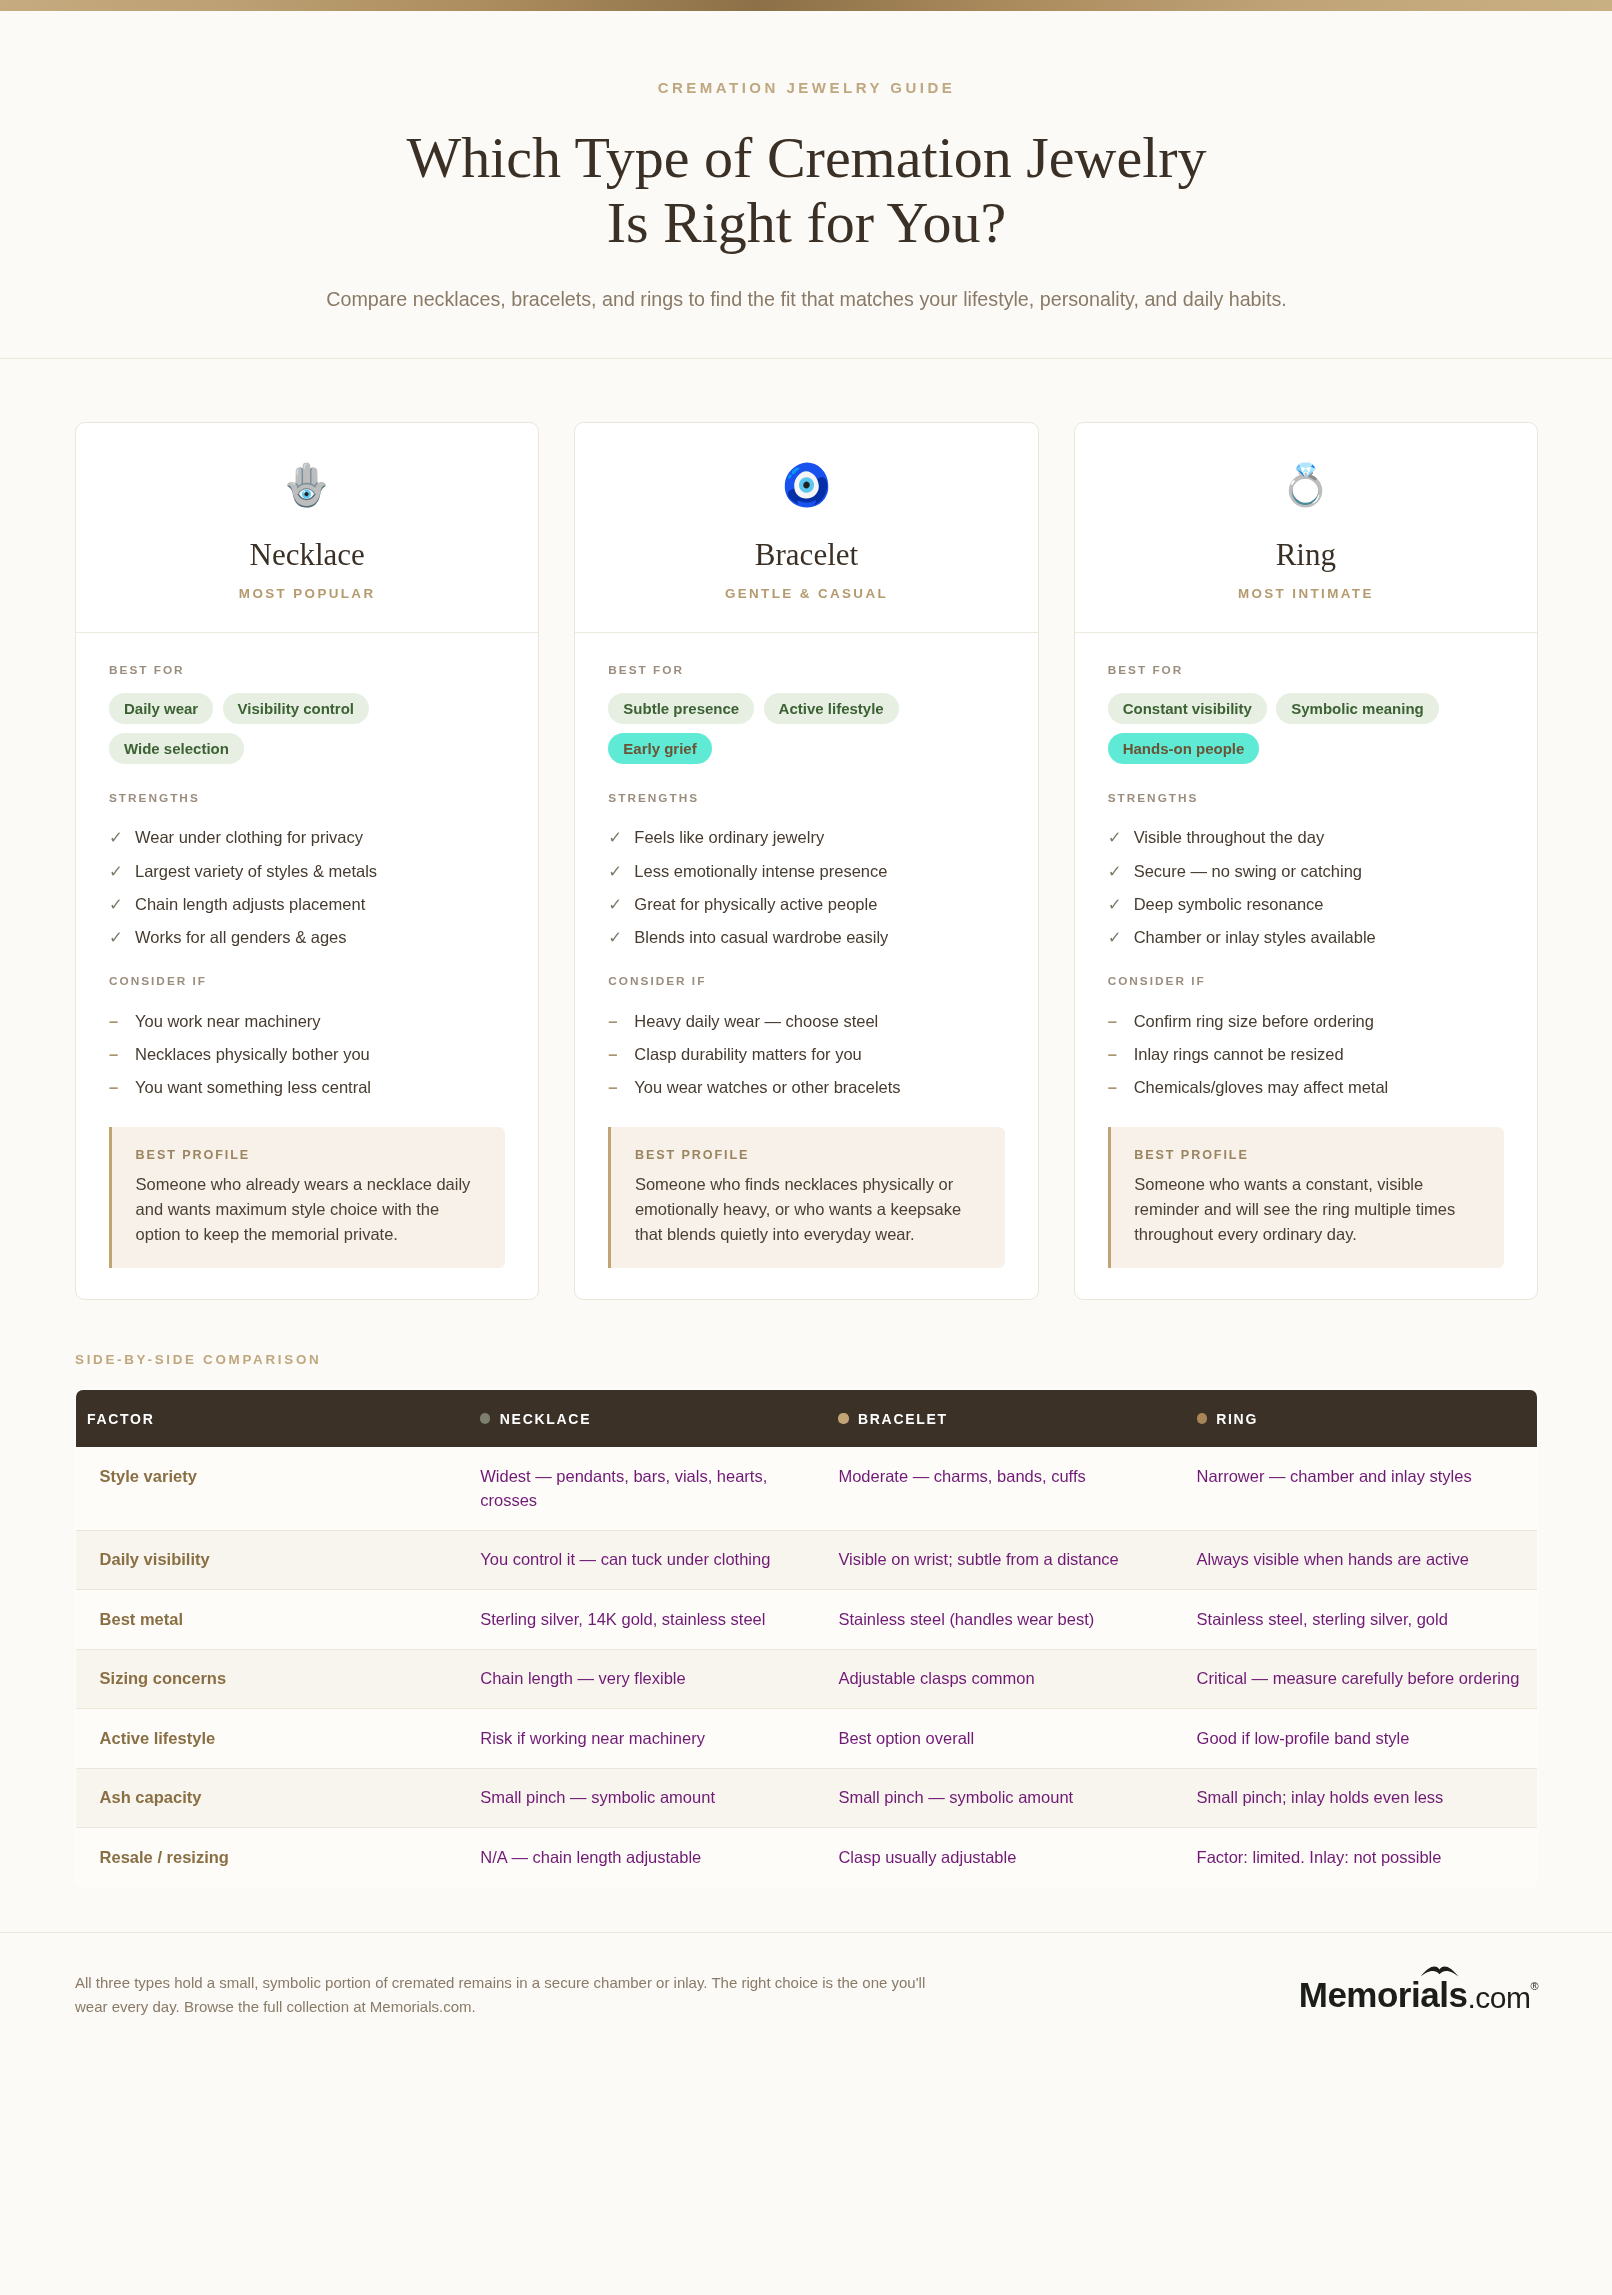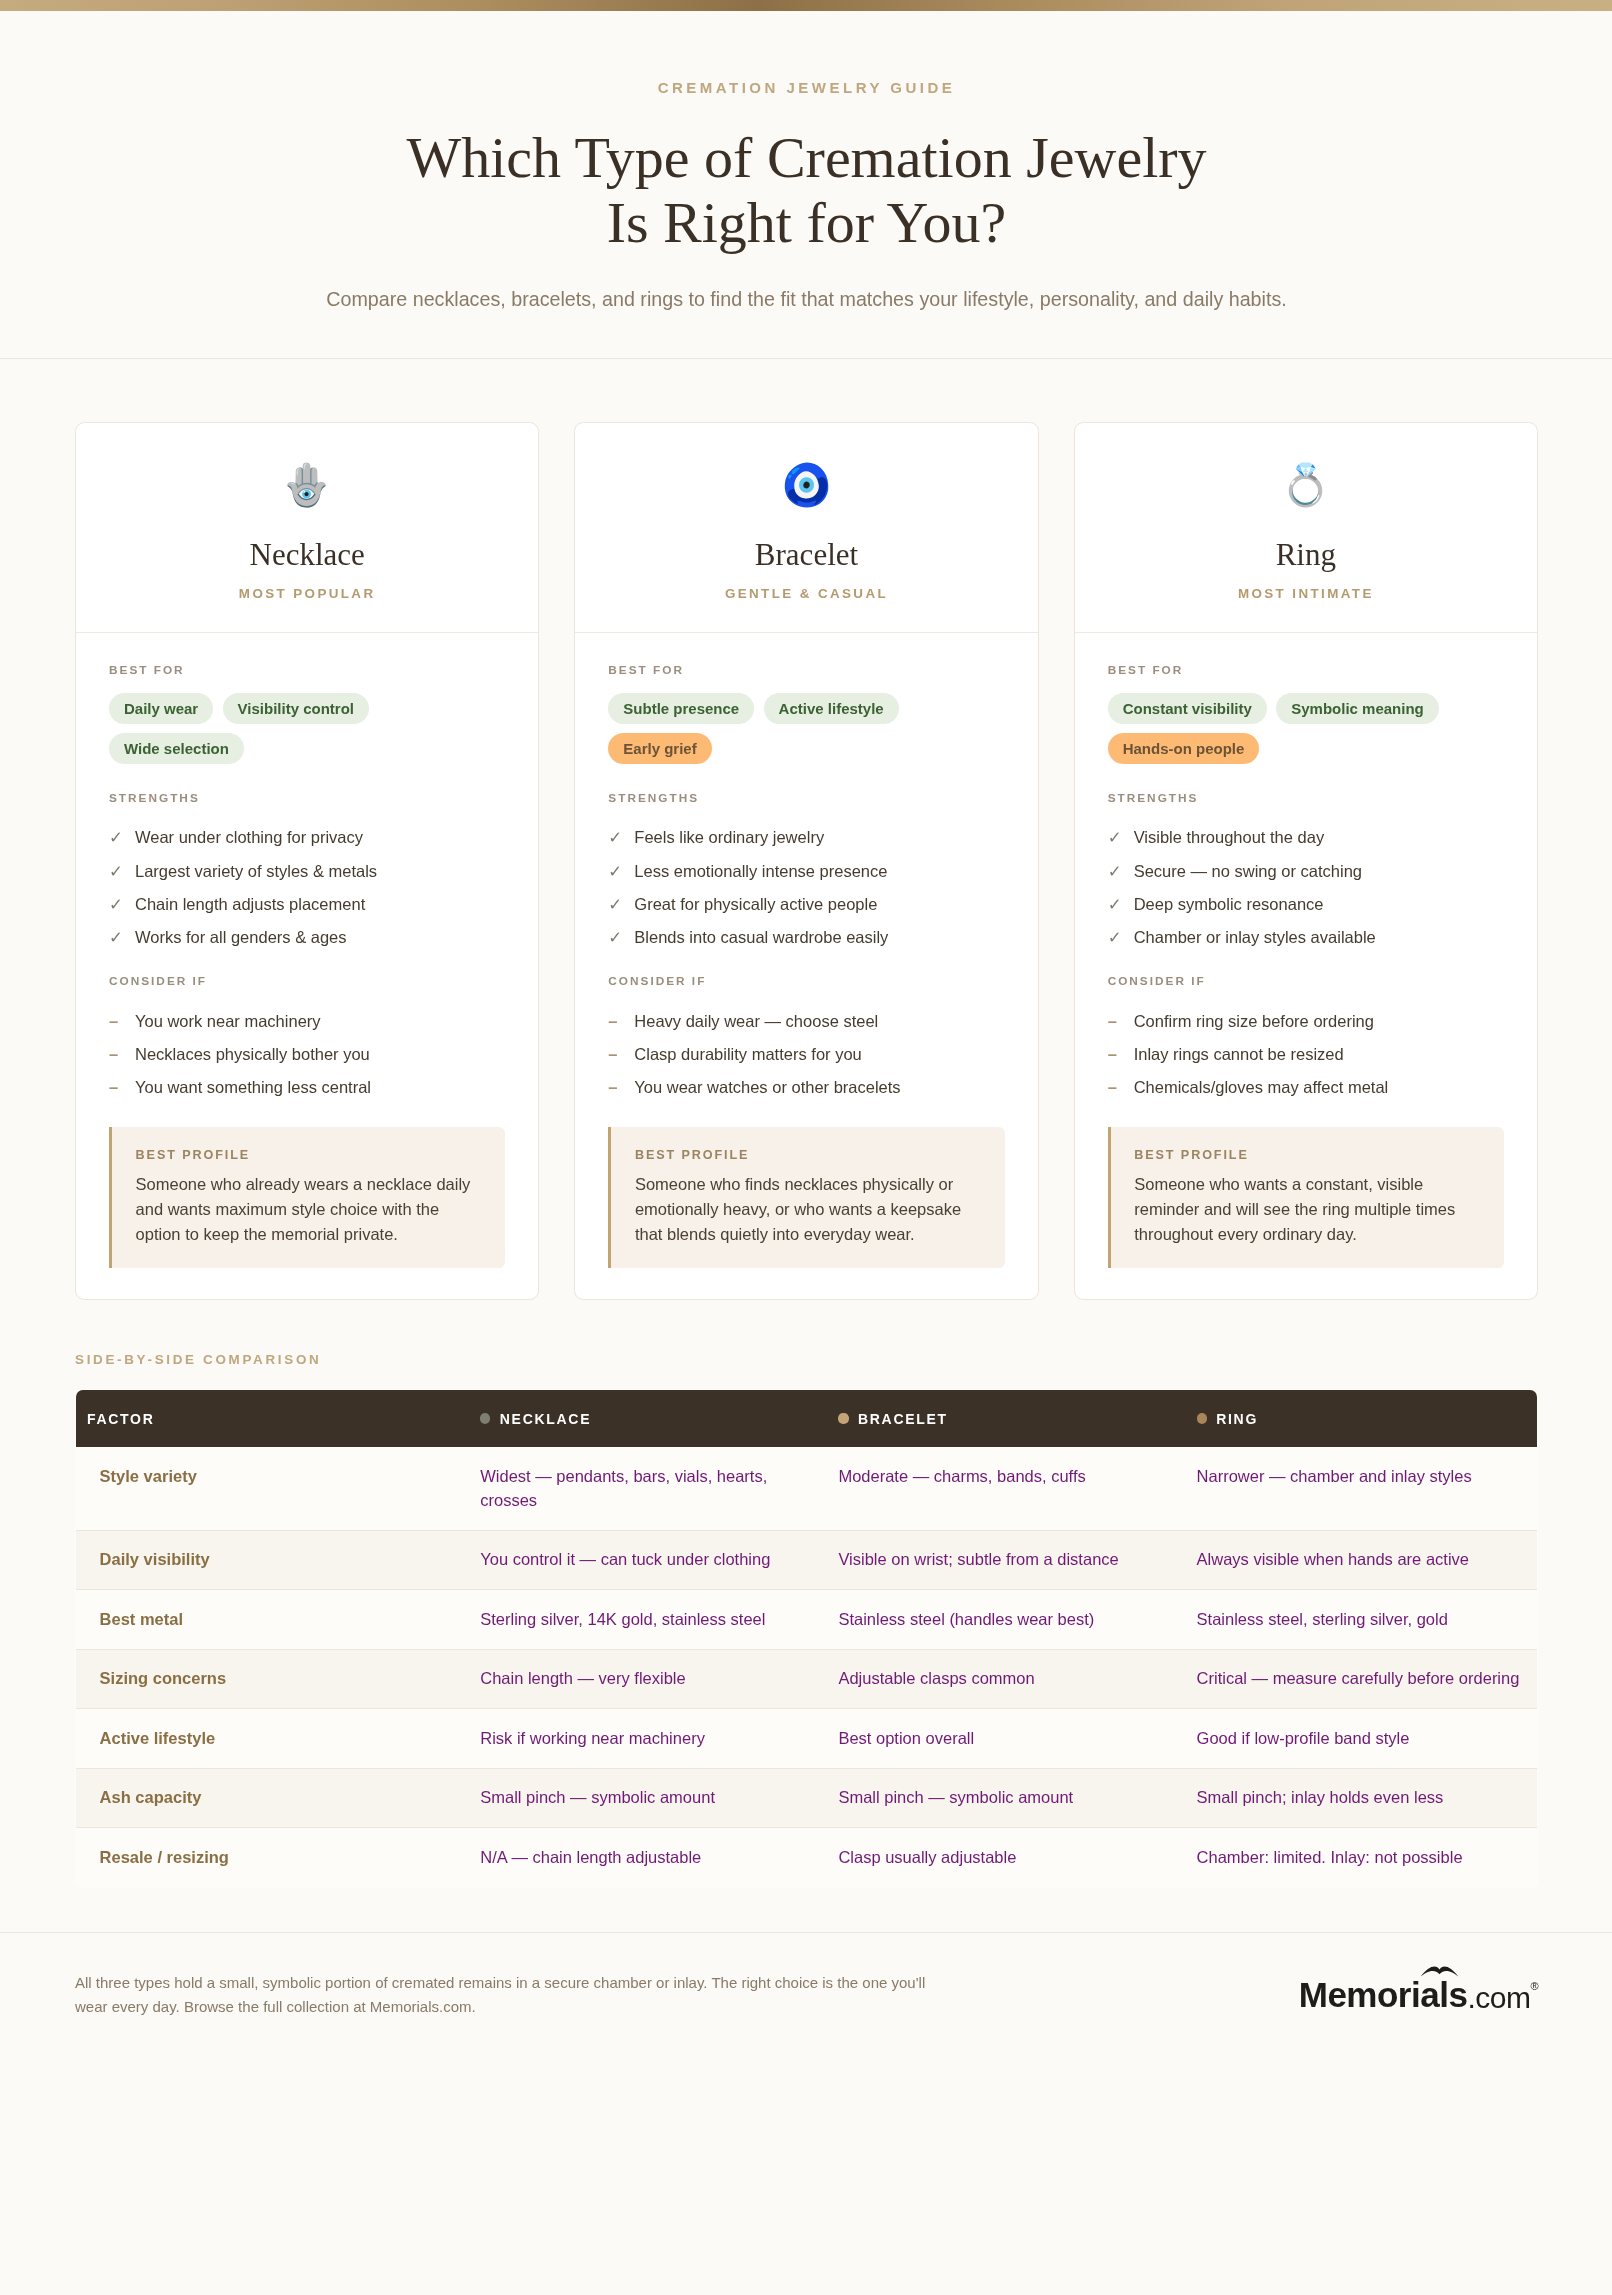--- a/index.html
+++ b/index.html
@@ -116,21 +116,21 @@
     margin-top: 15.7px;
   }
   .tag {
     font-size: 15px;
     font-weight: 700;
     padding: 7px 15px;
     border-radius: 786px;
     white-space: nowrap;
   }
   .tag.green { background: #e6efe2; color: #3c6233; }
-  .tag.beige { background: #fdba74; color: #6b5336; }
+  .tag.beige { background: #5eead4; color: #6b5336; }
 
   .list { list-style: none; margin-top: 15.7px; }
   .list li {
     display: flex;
     align-items: flex-start;
     gap: 13.4px;
     font-size: 16.5px;
     line-height: 1.35;
     color: #463b2f;
     padding: 5.5px 0;
@@ -489,21 +489,21 @@
     <tr>
       <td>Ash capacity</td>
       <td>Small pinch — symbolic amount</td>
       <td>Small pinch — symbolic amount</td>
       <td>Small pinch; inlay holds even less</td>
     </tr>
     <tr>
       <td>Resale / resizing</td>
       <td>N/A — chain length adjustable</td>
       <td>Clasp usually adjustable</td>
-      <td>Chamber: limited. Inlay: not possible</td>
+      <td>Factor: limited. Inlay: not possible</td>
     </tr>
       </tbody>
   </table>
 </div>
 
 <div class="footer">
   <div class="footer-text">All three types hold a small, symbolic portion of cremated remains in a secure chamber or inlay. The right choice is the one you'll wear every day. Browse the full collection at Memorials.com.</div>
   <div class="logo">
     <svg class="bird" viewBox="0 0 52 22">
       <path d="M2 16 C12 2 22 0 26 7 C30 0 40 2 50 16 C38 6 30 8 26 13 C22 8 14 6 2 16 Z" fill="#1d1d1b"></path>

